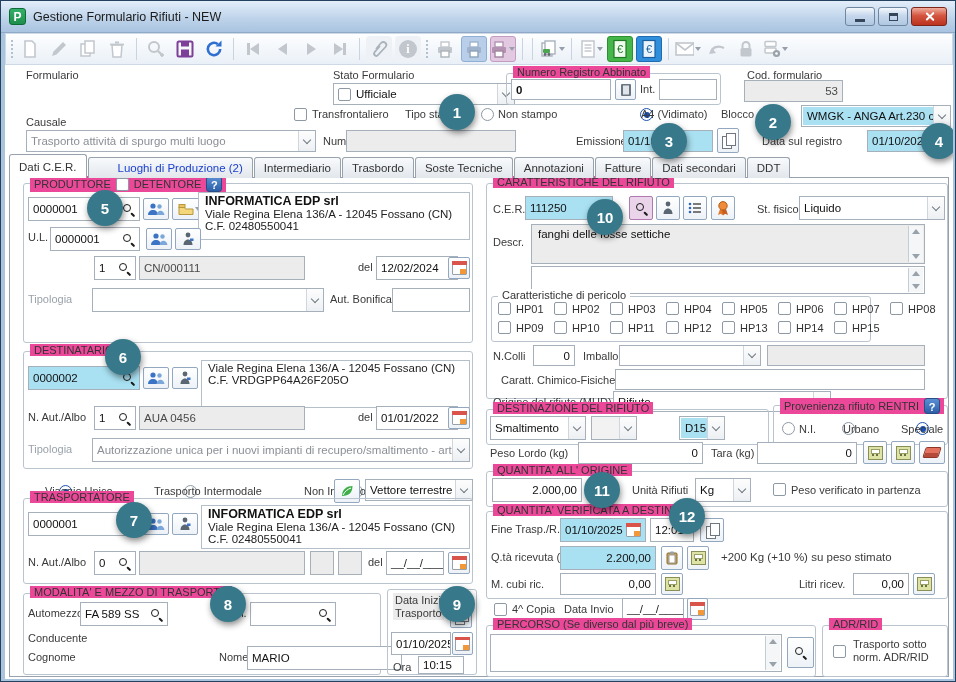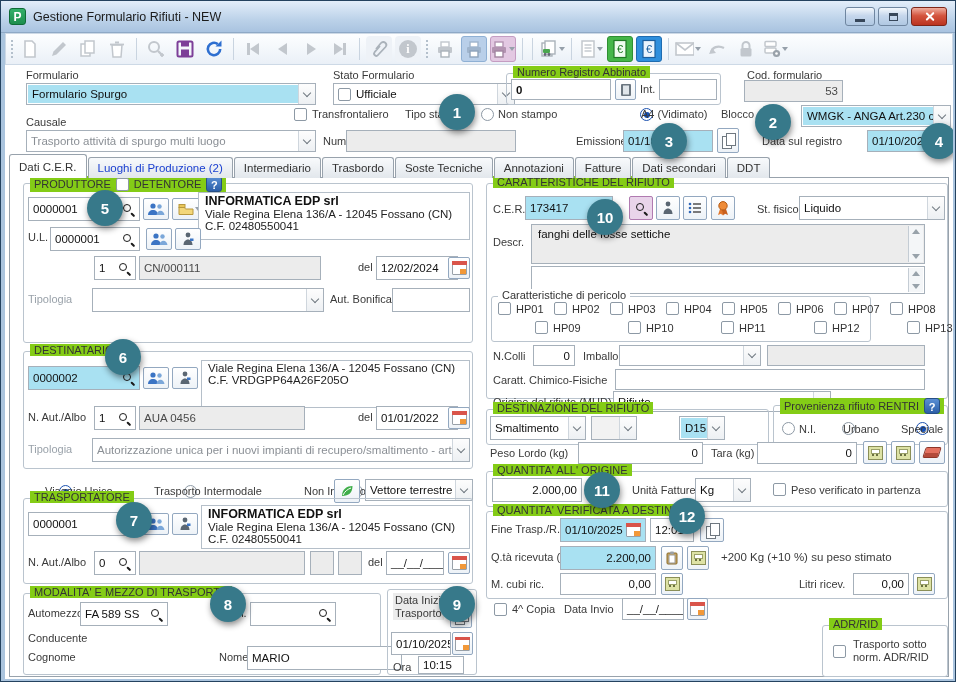--- a/index.html
+++ b/index.html
@@ -54,43 +54,43 @@
   .radio{display:inline-block;width:13px;height:13px;border:1px solid #8d99a5;border-radius:50%;background:#fff;position:relative;}
   .radio.sel{border-color:#1c52b0;}
   .radio.sel::after{content:"";position:absolute;inset:2.5px;background:#1450b8;border-radius:50%;}
   .cal{display:inline-block;width:15px;height:14px;position:relative;background:#fff;border:1px solid #98a0a8;border-radius:1px;}
   .cal::before{content:"";position:absolute;left:-1px;right:-1px;top:-1px;height:3.5px;background:#d9544a;}
   .cal::after{content:"";position:absolute;right:0;bottom:0;width:6px;height:5px;background:#f29838;}
   .copyic{position:relative;width:13px;height:15px;display:inline-block;}
   .copyic::before{content:"";position:absolute;left:0;top:3px;width:8px;height:11px;border:1px solid #6f7880;background:#fff;}
   .copyic::after{content:"";position:absolute;left:4px;top:0;width:8px;height:11px;border:1px solid #6f7880;background:#fff;}
   .group{position:absolute;border:1px solid #bac4ce;border-radius:3px;}
-  .legend{position:absolute;top:-8px;left:6px;background:#84cc16;padding:0 4px;font-size:11px;color:#333;white-space:nowrap;display:flex;align-items:center;gap:5px;}
+  .legend{position:absolute;top:-8px;left:6px;background:#ec4899;padding:0 4px;font-size:11px;color:#333;white-space:nowrap;display:flex;align-items:center;gap:5px;}
   .badge{position:absolute;width:36px;height:36px;border-radius:50%;background:#37798a;color:#fff;font-size:15px;font-weight:bold;display:flex;align-items:center;justify-content:center;box-shadow:1px 3px 6px rgba(0,0,0,.45);z-index:60;}
   .tabstrip{position:absolute;left:4px;top:90px;height:23px;display:flex;align-items:flex-end;z-index:5;}
   .tab{height:21px;padding:0 9px;display:flex;align-items:center;background:linear-gradient(#f8fafc,#e2e7ec);border:1px solid #98a2ac;border-bottom:none;border-radius:3px 3px 0 0;margin-right:1px;font-size:11.5px;color:#333;}
   .tab.active{height:24px;background:#fff;position:relative;z-index:6;}
-  .tab.blue .tlbl{color:#1a3fd0;}
+  .tab.blue .tlbl{color:#1a3fd0;margin-left:20px;}
   .panel{position:absolute;left:4px;top:112px;width:940px;height:500px;border:1px solid #98a2ac;background:#fff;}
   .cobox{position:absolute;border:1px solid #b5bfc9;background:#fff;padding:1px 6px;overflow:hidden;}
   .co-name{font-size:12.5px;font-weight:bold;color:#111;white-space:nowrap;}
   .co-line{font-size:11.5px;color:#222;white-space:nowrap;}
   .tarea{position:absolute;background:#fff;border:1px solid #a6b0ba;font-size:11.5px;color:#111;padding:3px 20px 3px 6px;overflow:hidden;}
   .tarea.gray{background:#ececec;}
   .spin{position:absolute;right:1px;top:1px;bottom:1px;width:15px;border-left:1px solid #c4ccd4;display:flex;flex-direction:column;align-items:center;justify-content:space-between;padding:3px 0;background:#f4f6f8;}
   .tup{width:0;height:0;border-left:4px solid transparent;border-right:4px solid transparent;border-bottom:5px solid #98a2aa;}
   .tdn{width:0;height:0;border-left:4px solid transparent;border-right:4px solid transparent;border-top:5px solid #98a2aa;}
   .help{width:16px;height:16px;background:linear-gradient(#5a8fd4,#2c5fa8);color:#fff;font-weight:bold;font-size:11px;text-align:center;line-height:16px;border-radius:3px;border:1px solid #274f86;}
   .calc{width:15px;height:14px;background:#dde2a5;border:1px solid #8a8f57;position:relative;}
   .calc::before{content:"";position:absolute;left:2px;top:2px;right:2px;height:3px;background:#fff;border:1px solid #9aa06a;}
   .calc::after{content:"";position:absolute;left:2px;bottom:2px;right:2px;height:4px;background-image:radial-gradient(#6a7040 1px,transparent 1.1px);background-size:4px 4px;}
   .eras{width:16px;height:11px;background:linear-gradient(#e4705e 55%,#b44a3a 55%);border-radius:2px;transform:skewX(-18deg);border:1px solid #8e3528;}
   .hp-row{display:flex;}
   .hp{display:flex;align-items:center;gap:5px;width:56px;font-size:11px;color:#333;}
-  .hp-row2 .hp{width:56px;margin-left:37px;}
+  .hp-row2 .hp{width:56px;}
   .dash{letter-spacing:0px;color:#222;}
 </style>
 </head>
 <body>
 
 <div class="win">
 
   <div class="titlebar">
     <div class="app-icon">P</div>
     <div class="title-text">Gestione Formulario Rifiuti - NEW</div>
@@ -263,26 +263,20 @@
           <circle cx="14.5" cy="14.5" r="1.3" fill="#fff"></circle>
         </svg>
         <span class="tcar"></span>
       </div>
   </div>
 
   <div class="page">
 
     
     <div class="lbl" style="left:21px;top:4px">Formulario</div>
-    <div class="combo cyan" style="left:21px;top:18px;width:290px;height:22px">
-      <span class="val">Formulario Spurgo</span>
-        <span class="dd">
-          <span class="chev"></span>
-        </span>
-    </div>
     <div class="lbl" style="left:328px;top:4px">Stato Formulario</div>
     <div class="combo" style="left:328px;top:18px;width:182px;height:22px">
       <span class="cbx" style="margin-right:5px"></span>
       <span class="val">Ufficiale</span>
         <span class="dd">
           <span class="chev"></span>
         </span>
     </div>
     <div class="group" style="left:501px;top:8px;width:215px;height:32px">
       <span class="legend">Numero Registro Abbinato</span>
@@ -425,21 +419,21 @@
             <circle cx="6" cy="3" r="2.4" fill="#5a6672"></circle>
             <path d="M1.5 13c0-3.4 2-5.6 4.5-5.6s4.5 2.2 4.5 5.6z" fill="#5a6672"></path>
             <rect x="8" y="6.5" width="3.5" height="2.5" fill="#3b74c4"></rect>
           </svg>
         </div>
       <div class="lbl" style="left:4px;top:77px"></div>
       <div class="field" style="left:70px;top:72px;width:42px;height:24px">
           <span>1</span>
           <span class="mag"></span>
         </div>
-      <div class="field gray" style="left:115px;top:72px;width:182px;height:24px">
+      <div class="field gray" style="left:115px;top:72px;width:166px;height:24px">
           <span>CN/000111</span>
         </div>
       <div class="lbl" style="left:334px;top:77px">del</div>
       <div class="field" style="left:352px;top:72px;width:82px;height:24px">
           <span>12/02/2024</span>
         </div>
       <div class="ibtn" style="left:424px;top:73px;width:22px;height:22px;left:424px">
           <span class="cal"></span>
         </div>
       <div class="lbl dis" style="left:4px;top:109px">Tipologia</div>
@@ -614,21 +608,21 @@
     </div>
 
     
     
     <div class="group" style="left:481px;top:118px;width:462px;height:216px">
       <span class="legend">
           <span>CARATTERISTICHE DEL RIFIUTO</span>
         </span>
       <div class="lbl" style="left:6px;top:19px">C.E.R.</div>
       <div class="field cyan" style="left:38px;top:12px;width:88px;height:24px">
-          <span>173417</span>
+          <span>111250</span>
           <span class="mag"></span>
         </div>
       <div class="ibtn purple" style="left:142px;top:12px;width:24px;height:24px">
           <span class="mag"></span>
         </div>
       <div class="ibtn" style="left:169px;top:12px;width:24px;height:24px">
           <svg width="12" height="14">
             <circle cx="6" cy="3" r="2.4" fill="#5a6672"></circle>
             <path d="M1.5 13c0-3.4 2-5.6 4.5-5.6s4.5 2.2 4.5 5.6z" fill="#5a6672"></path>
           </svg>
@@ -747,21 +741,21 @@
           <span>0</span>
         </div>
       <div class="lbl" style="left:96px;top:166px">Imballo</div>
       <div class="combo" style="left:132px;top:161px;width:142px;height:21px">
           <span class="val"></span>
           <span class="dd">
             <span class="chev"></span>
           </span>
         </div>
       <div class="field gray" style="left:280px;top:161px;width:158px;height:21px"></div>
-      <div class="lbl" style="left:6px;top:190px">Caratt. Chimico-Fisiche</div>
+      <div class="lbl" style="left:14px;top:190px">Caratt. Chimico-Fisiche</div>
       <div class="field" style="left:128px;top:185px;width:310px;height:21px"></div>
       <div class="lbl" style="left:6px;top:198px;top:212px">Origine del rifiuto (MUD)</div>
       <div class="combo" style="left:126px;top:207px;width:218px;height:21px">
           <span class="val">Rifiuto</span>
           <span class="dd">
             <span class="chev"></span>
           </span>
         </div>
     </div>
 
@@ -820,21 +814,21 @@
     <div class="ibtn" style="left:914px;top:376px;width:26px;height:23px">
         <span class="eras"></span>
       </div>
 
     
     <div class="group" style="left:481px;top:406px;width:462px;height:36px">
       <span class="legend">QUANTITA' ALL' ORIGINE</span>
       <div class="field num" style="left:5px;top:6px;width:90px;height:24px">
           <span>2.000,00</span>
         </div>
-      <div class="lbl" style="left:145px;top:12px">Unità Fatture</div>
+      <div class="lbl" style="left:145px;top:12px">Unità Rifiuti</div>
       <div class="combo" style="left:208px;top:6px;width:56px;height:24px">
           <span class="val">Kg</span>
           <span class="dd">
             <span class="chev"></span>
           </span>
         </div>
       <span class="cbx abs" style="left:286px;top:11px"></span>
       <div class="lbl" style="left:304px;top:12px">Peso verificato in partenza</div>
     </div>
 
@@ -888,20 +882,32 @@
     <div class="lbl" style="left:507px;top:538px">4^ Copia</div>
     <div class="lbl" style="left:559px;top:538px">Data Invio</div>
     <div class="field" style="left:617px;top:533px;width:62px;height:22px">
         <span class="dash">__/__/____</span>
       </div>
     <div class="ibtn" style="left:682px;top:533px;width:21px;height:22px">
         <span class="cal"></span>
       </div>
 
     
+    <div class="group" style="left:481px;top:560px;width:330px;height:52px">
+      <span class="legend">PERCORSO (Se diverso dal più breve)</span>
+      <div class="tarea" style="left:3px;top:8px;width:292px;height:38px">
+          <span class="spin">
+            <i class="tup"></i>
+            <i class="tdn"></i>
+          </span>
+        </div>
+      <div class="ibtn" style="left:300px;top:11px;width:27px;height:31px">
+          <span class="mag"></span>
+        </div>
+    </div>
 
     
     <div class="group" style="left:817px;top:560px;width:126px;height:52px">
       <span class="legend">ADR/RID</span>
       <span class="cbx abs" style="left:10px;top:19px"></span>
       <div class="lbl" style="left:30px;top:12px">Trasporto sotto</div>
       <div class="lbl" style="left:30px;top:25px">norm. ADR/RID</div>
     </div>
 
     

